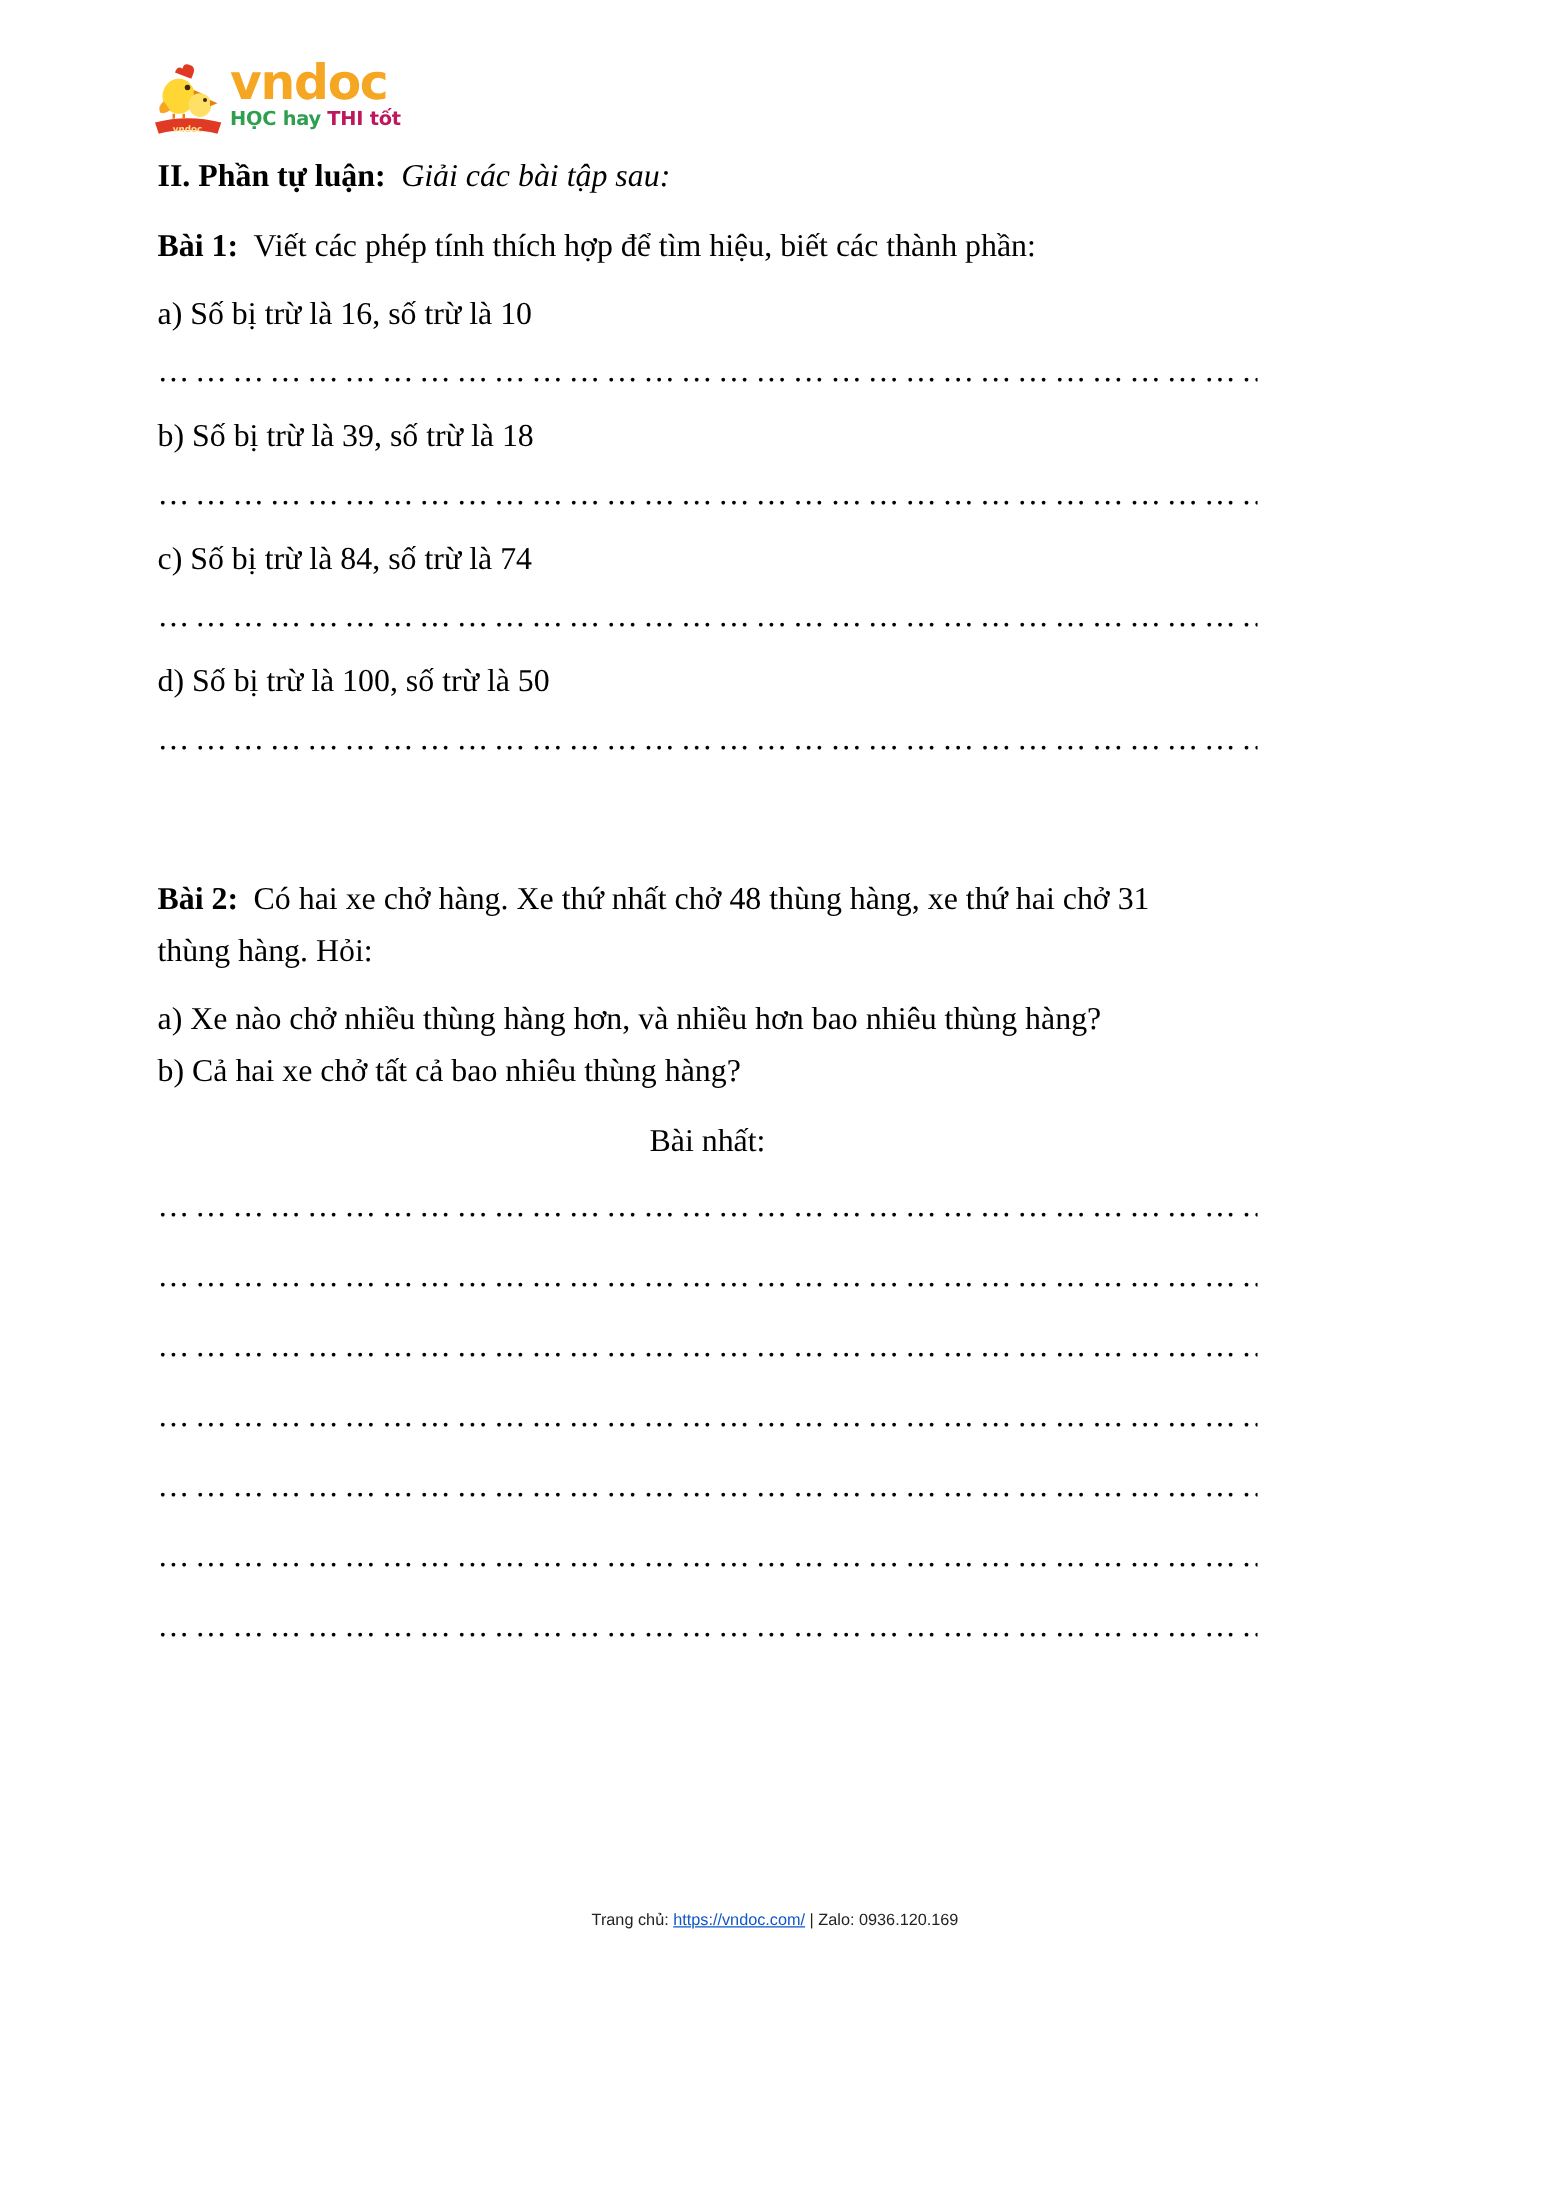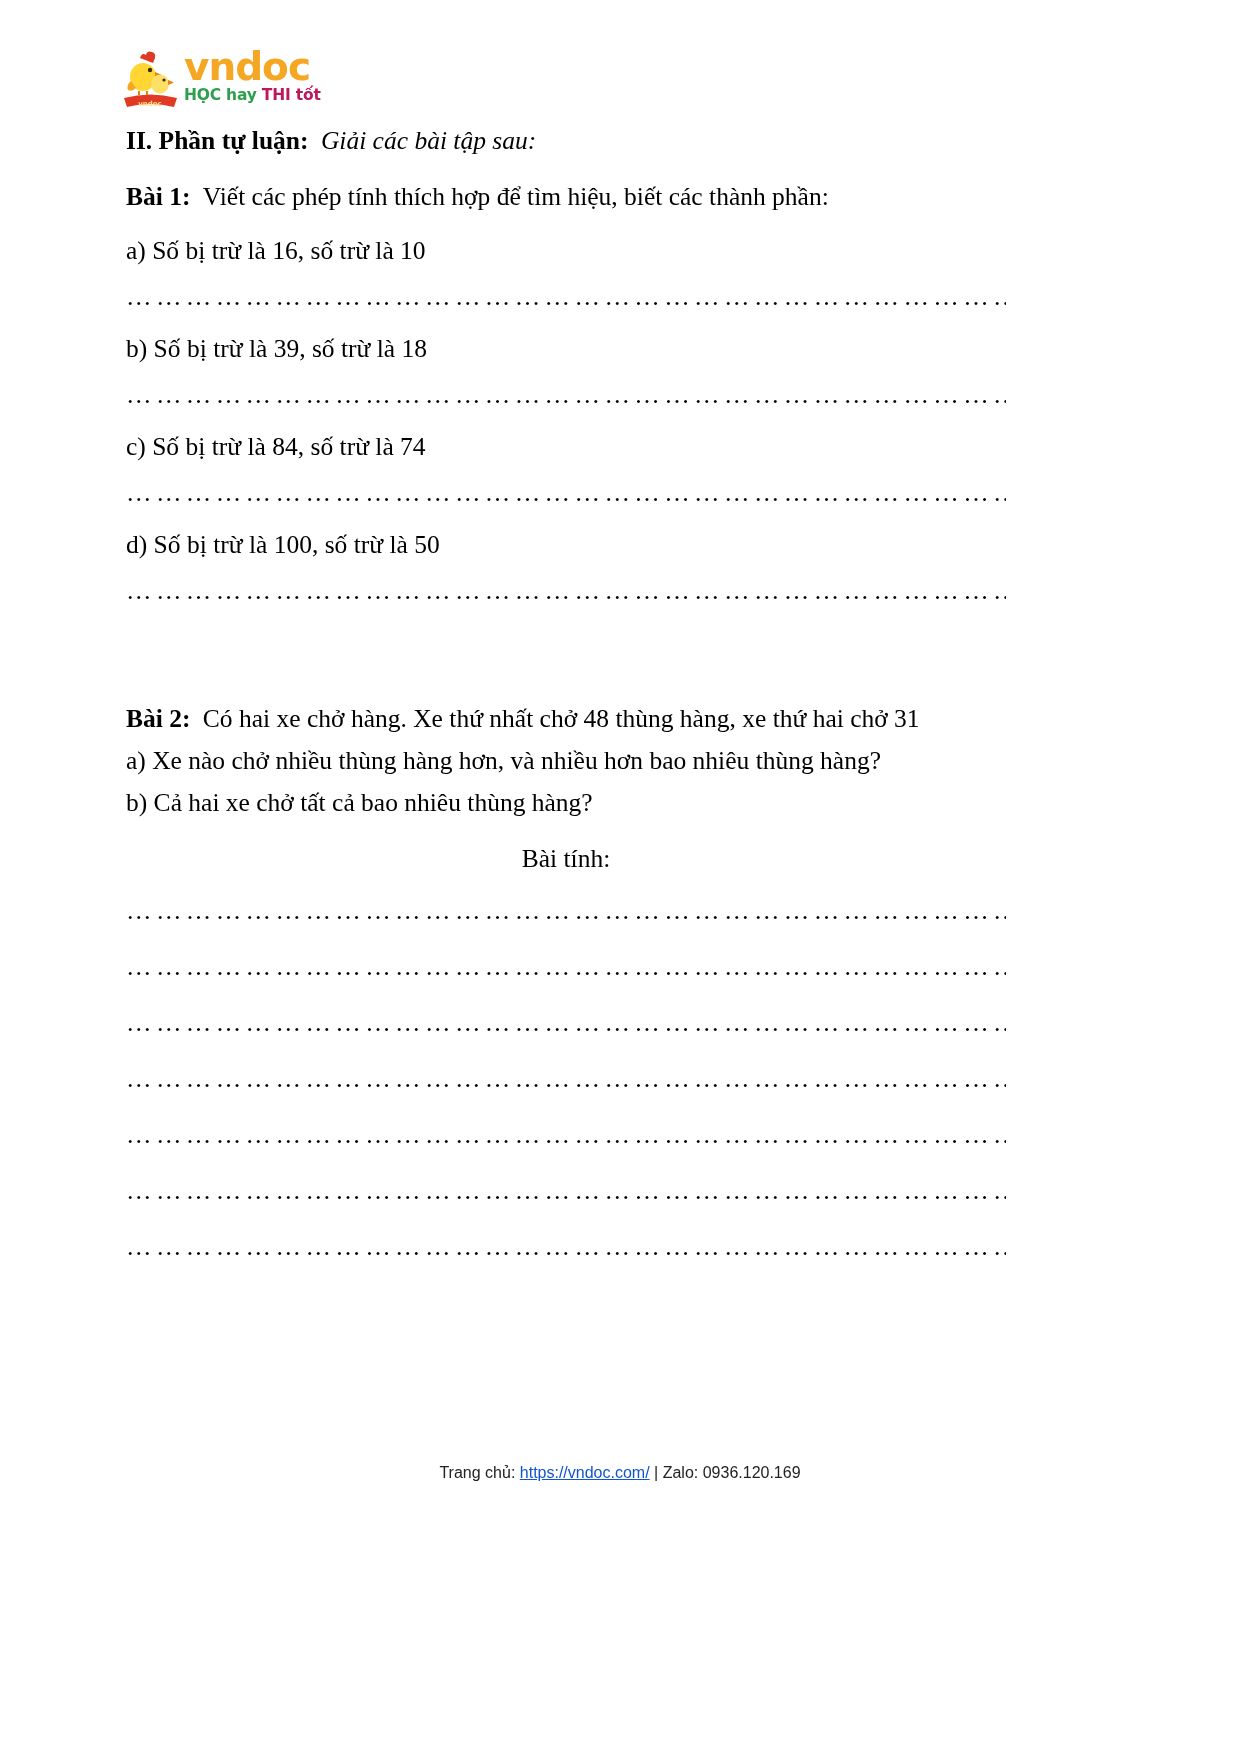--- a/index.html
+++ b/index.html
@@ -90,25 +90,25 @@
     white-space: nowrap;
     height: 30px;
   }
 
   .center { text-align: center; }
 
   
   .footer {
     position: absolute;
     left: 0;
-    top: 1464px;
+    top: 1528px;
     width: 1240px;
     text-align: center;
     font-family: "Liberation Sans", sans-serif;
-    font-size: 16px;
+    font-size: 13px;
     color: #222222;
   }
   .footer a {
     color: #1155cc;
     text-decoration: underline;
   }
   .footer .sep { color: #222222; }
 </style>
 </head>
 <body>
@@ -167,25 +167,26 @@
 
     <p class="para" style="margin-bottom:10px;">d) Số bị trừ là 100, số trừ là 50</p>
     <div class="dotline" style="margin-bottom:16px;">…………………………………………………………………………………</div>
 
     <div style="height:76px;"></div>
 
     <p class="para">
       <span class="b">Bài 2:</span>
       <span style="margin-left:6px;">Có hai xe chở hàng. Xe thứ nhất chở 48 thùng hàng, xe thứ hai chở 31</span>
     </p>
+    <p class="para" style="margin-bottom:12px;">thùng hàng. Hỏi:</p>
 
     <p class="para" style="">a) Xe nào chở nhiều thùng hàng hơn, và nhiều hơn bao nhiêu thùng hàng?</p>
     <p class="para" style="margin-bottom:14px;">b) Cả hai xe chở tất cả bao nhiêu thùng hàng?</p>
 
-    <p class="para center" style="margin-bottom:16px;">Bài tính:</p>
+    <p class="para center" style="margin-bottom:16px;">Bài nhất:</p>
 
     <div class="dotline" style="margin-bottom:26px;">……………………………………………………………………………………</div>
     <div class="dotline" style="margin-bottom:26px;">……………………………………………………………………………………</div>
     <div class="dotline" style="margin-bottom:26px;">……………………………………………………………………………………</div>
     <div class="dotline" style="margin-bottom:26px;">……………………………………………………………………………………</div>
     <div class="dotline" style="margin-bottom:26px;">……………………………………………………………………………………</div>
     <div class="dotline" style="margin-bottom:26px;">……………………………………………………………………………………</div>
     <div class="dotline" style="margin-bottom:26px;">……………………………………………………………………………………</div>
 
   </div>

